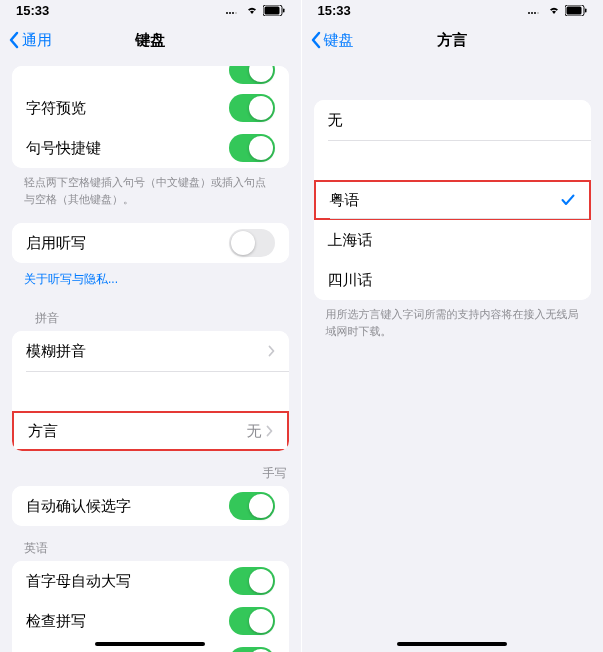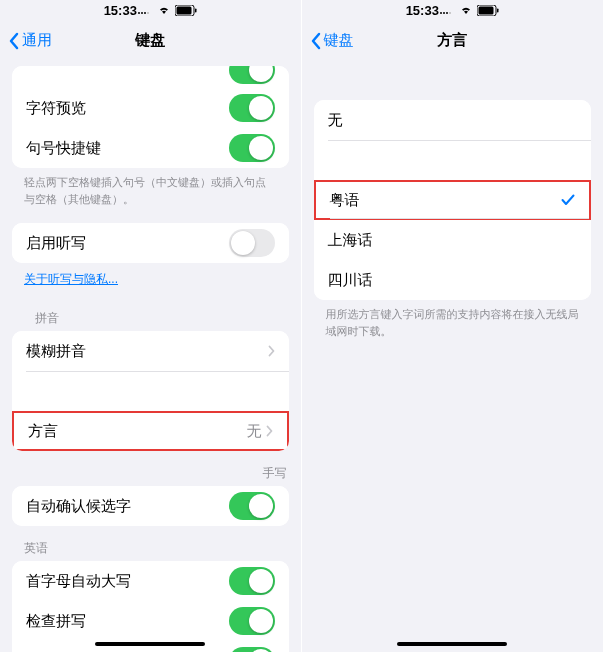--- a/index.html
+++ b/index.html
@@ -1,25 +1,25 @@
 <!DOCTYPE html>
 <html><head>
   <meta charset="utf-8">
   <style>
     * { margin: 0; padding: 0; box-sizing: border-box; font-family: -apple-system, "Helvetica Neue", Arial, sans-serif; }
     body { background: #fff; width: 603px; height: 652px; display: flex; }
     .phone { width: 301.5px; height: 652px; background: #f2f2f7; position: relative; overflow: hidden; }
     .phone.left { border-right: 1px solid #fff; }
     
-    .status-bar { height: 20px; display: flex; align-items: center; justify-content: center; padding: 0 16px; background: #f2f2f7; font-size: 13px; font-weight: 600; }
+    .status-bar { height: 20px; display: flex; align-items: center; justify-content: space-between; padding: 0 16px; background: #f2f2f7; font-size: 13px; font-weight: 600; }
     .status-time { color: #000; }
     .status-icons { display: flex; align-items: center; gap: 4px; }
     
     .nav-bar { height: 40px; display: flex; align-items: center; position: relative; background: #f2f2f7; padding: 0 8px; }
-    .nav-back { display: flex; align-items: flex-end; color: #007aff; font-size: 15px; cursor: pointer; }
+    .nav-back { display: flex; align-items: center; color: #007aff; font-size: 15px; cursor: pointer; }
     .nav-title { position: absolute; left: 50%; transform: translateX(-50%); font-size: 15px; font-weight: 600; color: #000; }
     
     .content { padding: 0; }
     .group { background: #fff; margin: 0 0 0 0; }
     .group.inset { margin: 0 12px; border-radius: 10px; overflow: hidden; }
     
     .row { min-height: 40px; display: flex; align-items: center; padding: 0 14px; background: #fff; position: relative; }
     .row:not(:last-child)::after { content: ""; position: absolute; bottom: 0; left: 14px; right: 0; height: 0.5px; background: #e0e0e4; }
     .row-label { flex: 1; font-size: 15px; color: #000; }
     .row-value { color: #8e8e93; font-size: 15px; margin-right: 4px; }
@@ -103,21 +103,21 @@
     <div class="footer-text" style="padding-left:24px;padding-right:24px;">轻点两下空格键插入句号（中文键盘）或插入句点与空格（其他键盘）。</div>
 
     <div class="group inset" style="margin-top:10px;">
       <div class="row">
         <span class="row-label">启用听写</span>
         <div class="toggle off">
             <div class="knob"></div>
           </div>
       </div>
     </div>
-    <div class="link-text" style="padding-left:24px;text-decoration:underline;">关于听写与隐私...</div>
+    <div class="link-text" style="padding-left:24px;">关于听写与隐私...</div>
 
     <div class="section-header" style="padding-left:35px;">拼音</div>
     <div class="group inset">
       <div class="row">
         <span class="row-label">模糊拼音</span>
         <span class="chevron">
             <svg width="7" height="12" viewBox="0 0 7 12">
               <path d="M1.5 1.5 L5.5 6 L1.5 10.5" stroke="#c7c7cc" stroke-width="1.8" fill="none" stroke-linecap="round" stroke-linejoin="round"></path>
             </svg>
           </span>

